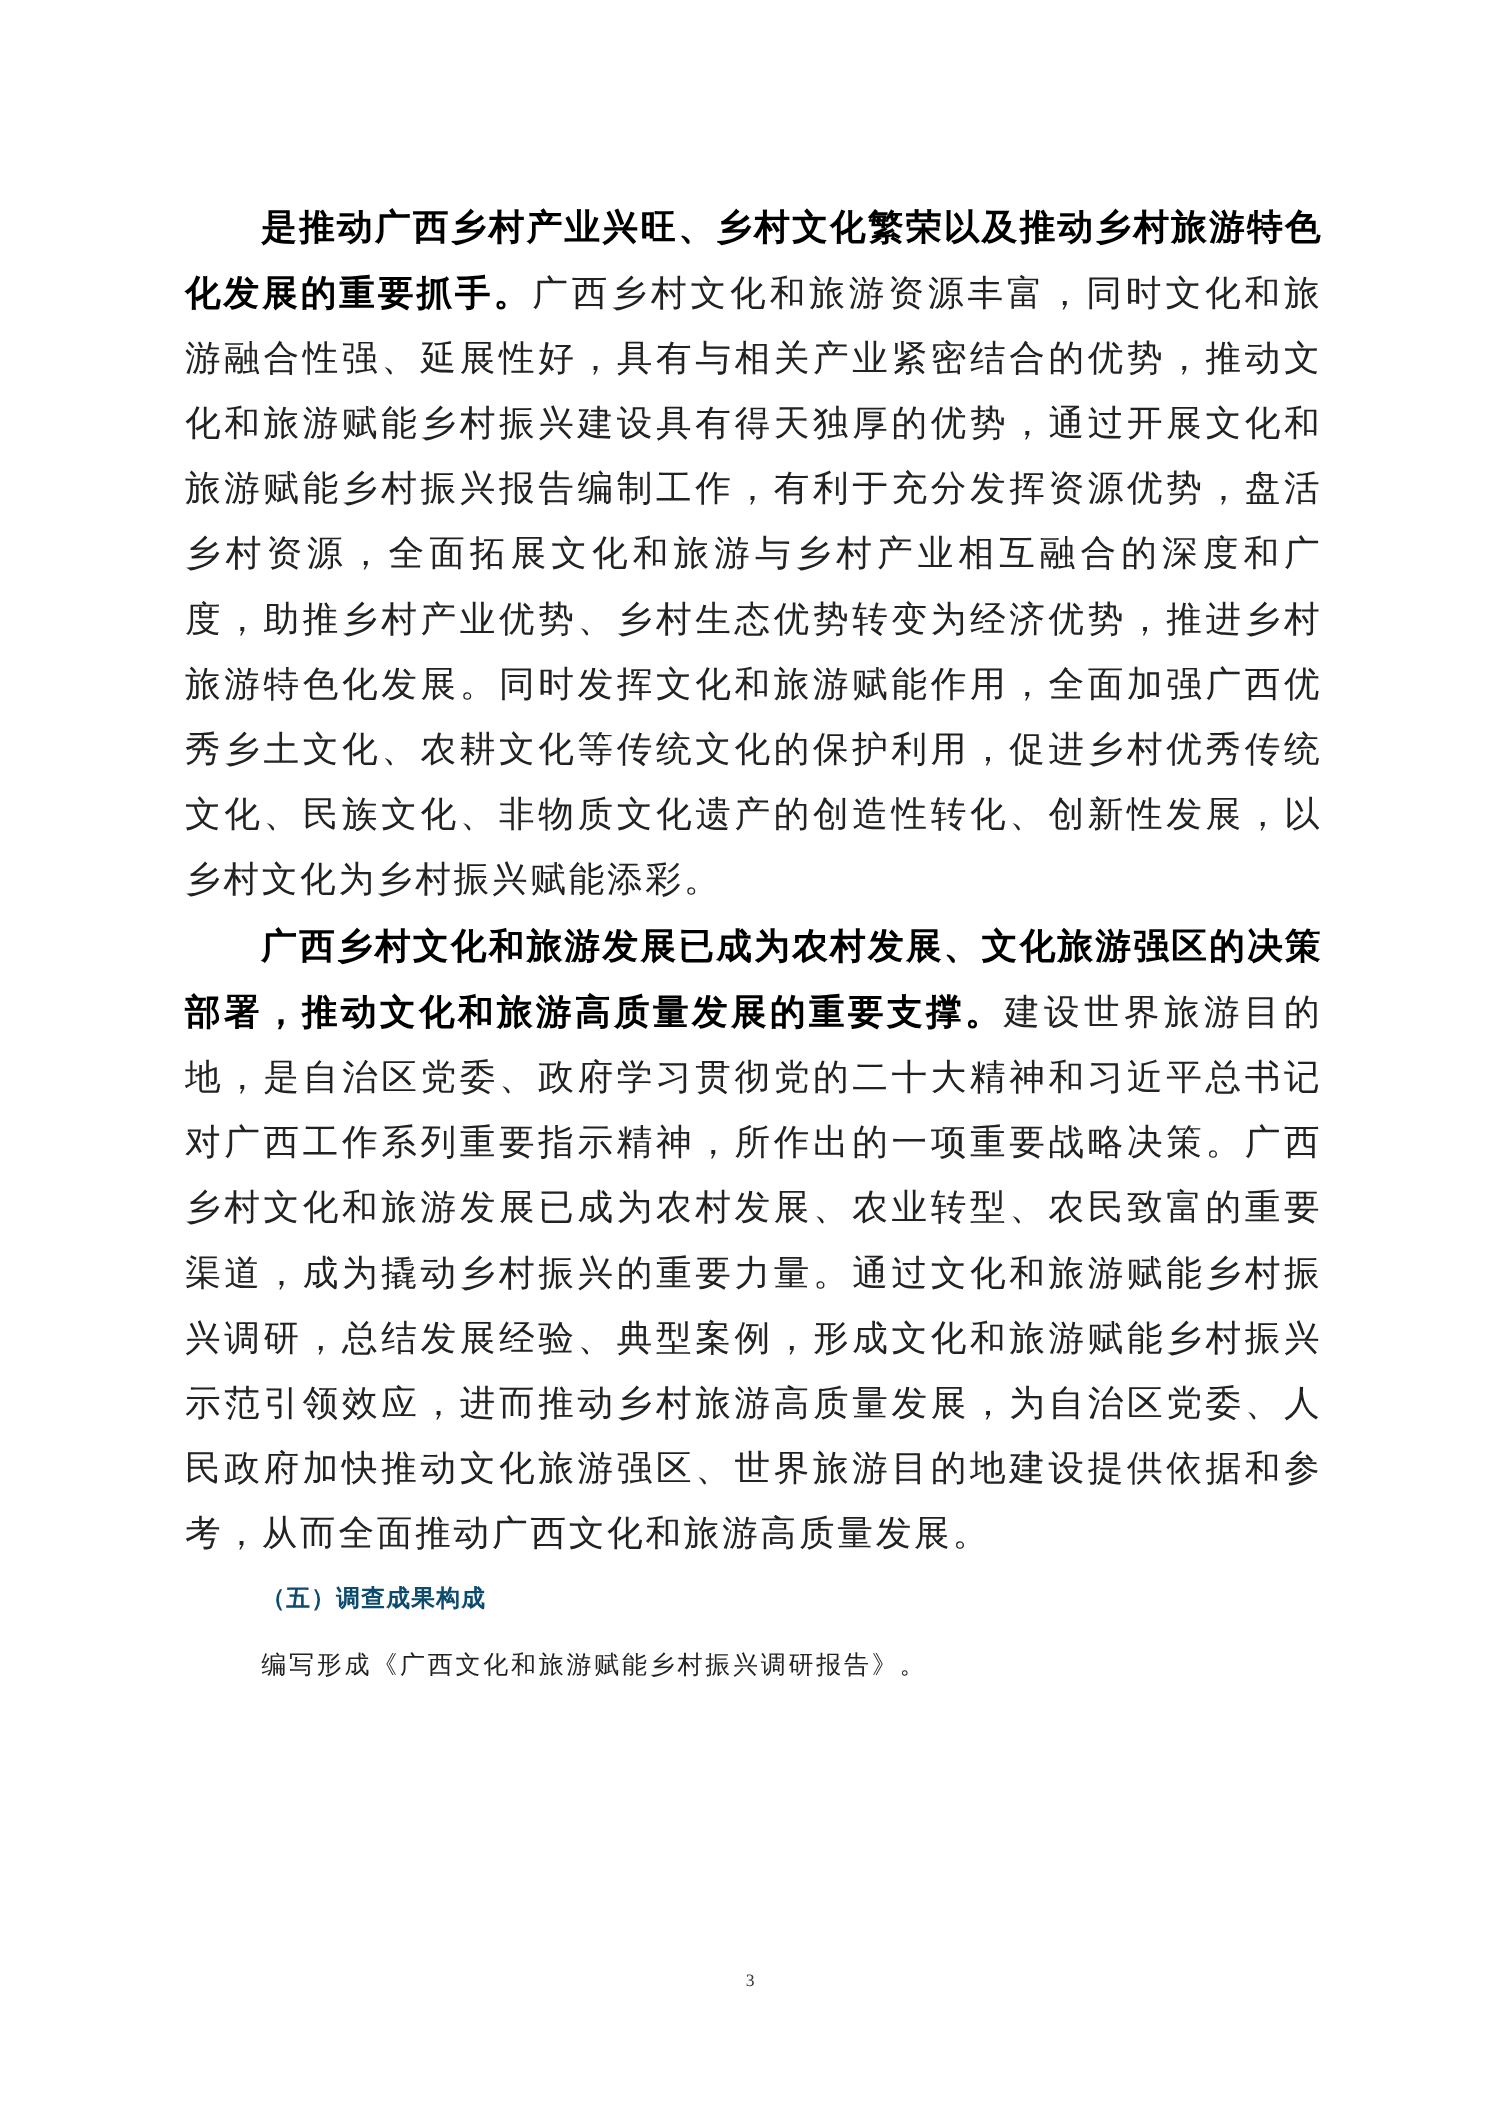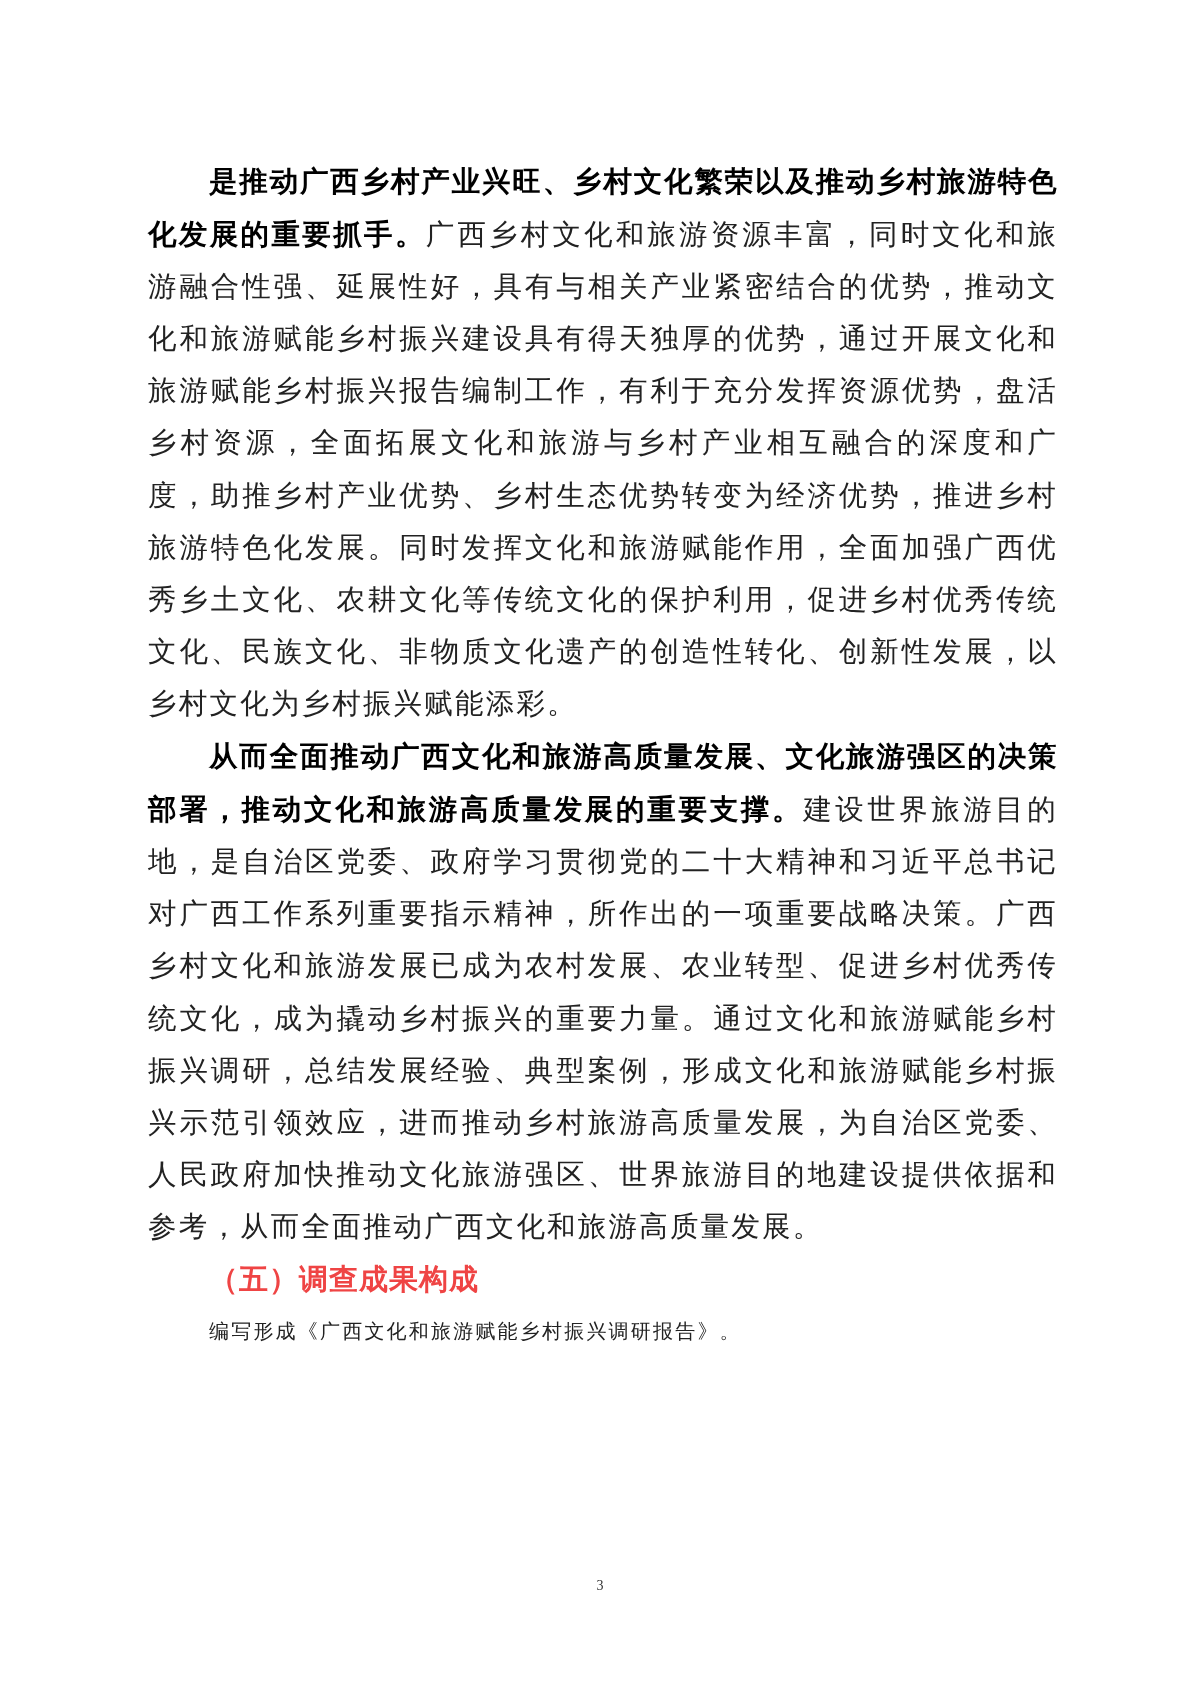--- a/index.html
+++ b/index.html
@@ -41,24 +41,24 @@
     .para .lead {
       font-weight: bold;
       color: #000000;
       letter-spacing: 1.4px;
     }
     .para .body {
       color: #222222;
     }
     .heading {
       margin: 0;
-      font-size: 29px;
+      font-size: 19px;
       line-height: 52.1px;
       font-weight: bold;
-      color: #ef4444;
+      color: #0c4a6e;
       text-indent: 61px;
       letter-spacing: 1px;
     }
     .plain {
       margin: 0;
       font-size: 20px;
       line-height: 52.1px;
       color: #222222;
       text-indent: 61px;
       letter-spacing: 2.2px;
@@ -75,21 +75,21 @@
     }
   </style>
 </head>
 <body>
 
 <div class="page">
   <div class="content">
 
     <p class="para"><span class="lead">是推动广西乡村产业兴旺、乡村文化繁荣以及推动乡村旅游特色化发展的重要抓手。</span><span class="body">广西乡村文化和旅游资源丰富，同时文化和旅游融合性强、延展性好，具有与相关产业紧密结合的优势，推动文化和旅游赋能乡村振兴建设具有得天独厚的优势，通过开展文化和旅游赋能乡村振兴报告编制工作，有利于充分发挥资源优势，盘活乡村资源，全面拓展文化和旅游与乡村产业相互融合的深度和广度，助推乡村产业优势、乡村生态优势转变为经济优势，推进乡村旅游特色化发展。同时发挥文化和旅游赋能作用，全面加强广西优秀乡土文化、农耕文化等传统文化的保护利用，促进乡村优秀传统文化、民族文化、非物质文化遗产的创造性转化、创新性发展，以乡村文化为乡村振兴赋能添彩。</span></p>
 
-    <p class="para"><span class="lead">从而全面推动广西文化和旅游高质量发展、文化旅游强区的决策部署，推动文化和旅游高质量发展的重要支撑。</span><span class="body">建设世界旅游目的地，是自治区党委、政府学习贯彻党的二十大精神和习近平总书记对广西工作系列重要指示精神，所作出的一项重要战略决策。广西乡村文化和旅游发展已成为农村发展、农业转型、促进乡村优秀传统文化，成为撬动乡村振兴的重要力量。通过文化和旅游赋能乡村振兴调研，总结发展经验、典型案例，形成文化和旅游赋能乡村振兴示范引领效应，进而推动乡村旅游高质量发展，为自治区党委、人民政府加快推动文化旅游强区、世界旅游目的地建设提供依据和参考，从而全面推动广西文化和旅游高质量发展。</span></p>
+    <p class="para"><span class="lead">广西乡村文化和旅游发展已成为农村发展、文化旅游强区的决策部署，推动文化和旅游高质量发展的重要支撑。</span><span class="body">建设世界旅游目的地，是自治区党委、政府学习贯彻党的二十大精神和习近平总书记对广西工作系列重要指示精神，所作出的一项重要战略决策。广西乡村文化和旅游发展已成为农村发展、农业转型、农民致富的重要渠道，成为撬动乡村振兴的重要力量。通过文化和旅游赋能乡村振兴调研，总结发展经验、典型案例，形成文化和旅游赋能乡村振兴示范引领效应，进而推动乡村旅游高质量发展，为自治区党委、人民政府加快推动文化旅游强区、世界旅游目的地建设提供依据和参考，从而全面推动广西文化和旅游高质量发展。</span></p>
 
     <p class="heading">（五）调查成果构成</p>
 
     <p class="plain">编写形成《广西文化和旅游赋能乡村振兴调研报告》。</p>
 
   </div>
 
   <div class="page-number">3</div>
 </div>
 

